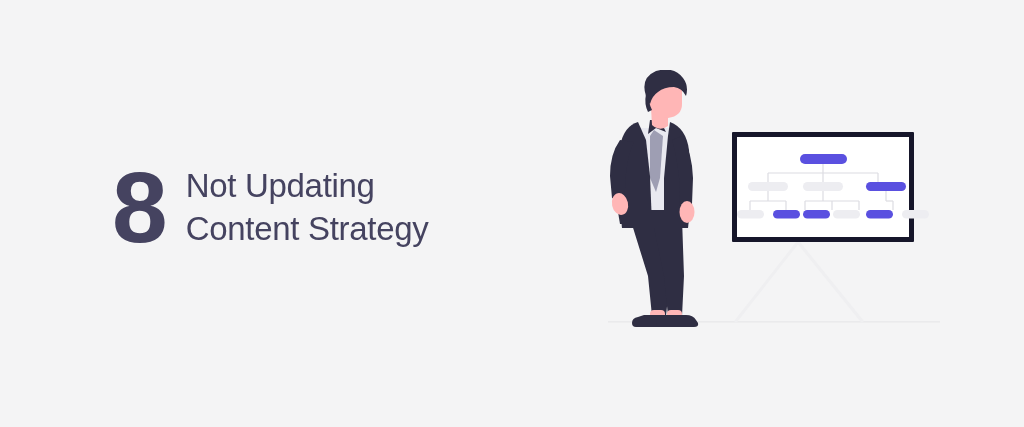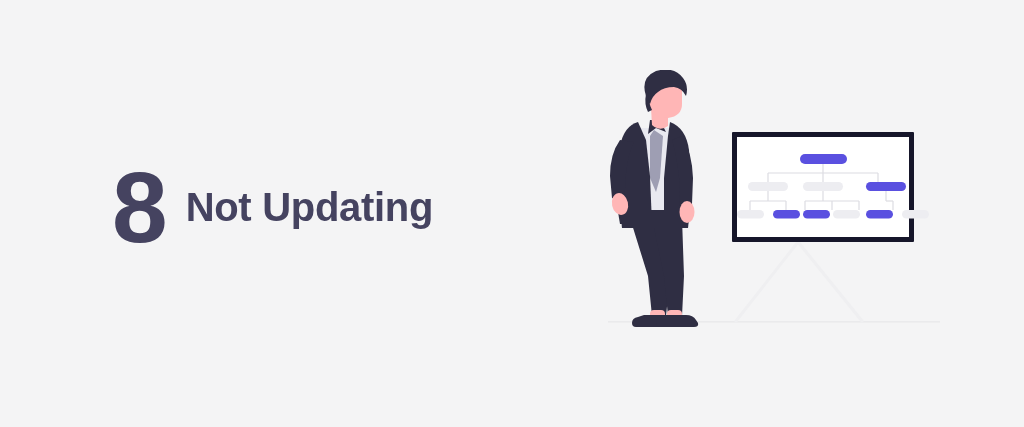--- a/index.html
+++ b/index.html
@@ -38,22 +38,22 @@
     letter-spacing: -2px;
     margin-right: 20px;
     user-select: none;
   }
   .headline-lines {
     display: flex;
     flex-direction: column;
     justify-content: center;
   }
   .headline-line {
-    font-size: 40px;
-    font-weight: 700;
+    font-size: 33px;
+    font-weight: 400;
     color: #454360;
     line-height: 1.28;
     letter-spacing: -0.3px;
     white-space: nowrap;
   }
 
   
   .illustration {
     position: absolute;
     left: 590px;
@@ -67,20 +67,21 @@
 </style>
 </head>
 <body>
 
 <div id="stage">
 
   <div class="headline-block">
     <div class="big-number">8</div>
     <div class="headline-lines">
       <div class="headline-line">Not Updating</div>
+      <div class="headline-line">Content Strategy</div>
     </div>
   </div>
 
   <div class="illustration">
     <svg width="360" height="270" viewBox="0 0 360 270" xmlns="http://www.w3.org/2000/svg">
 
       <rect x="18" y="251" width="332" height="1.6" fill="#eaeaec"></rect>
 
       <g fill="none" stroke="#efeff1" stroke-width="3" stroke-linecap="round">
         <line x1="208" y1="172" x2="146" y2="251"></line>

